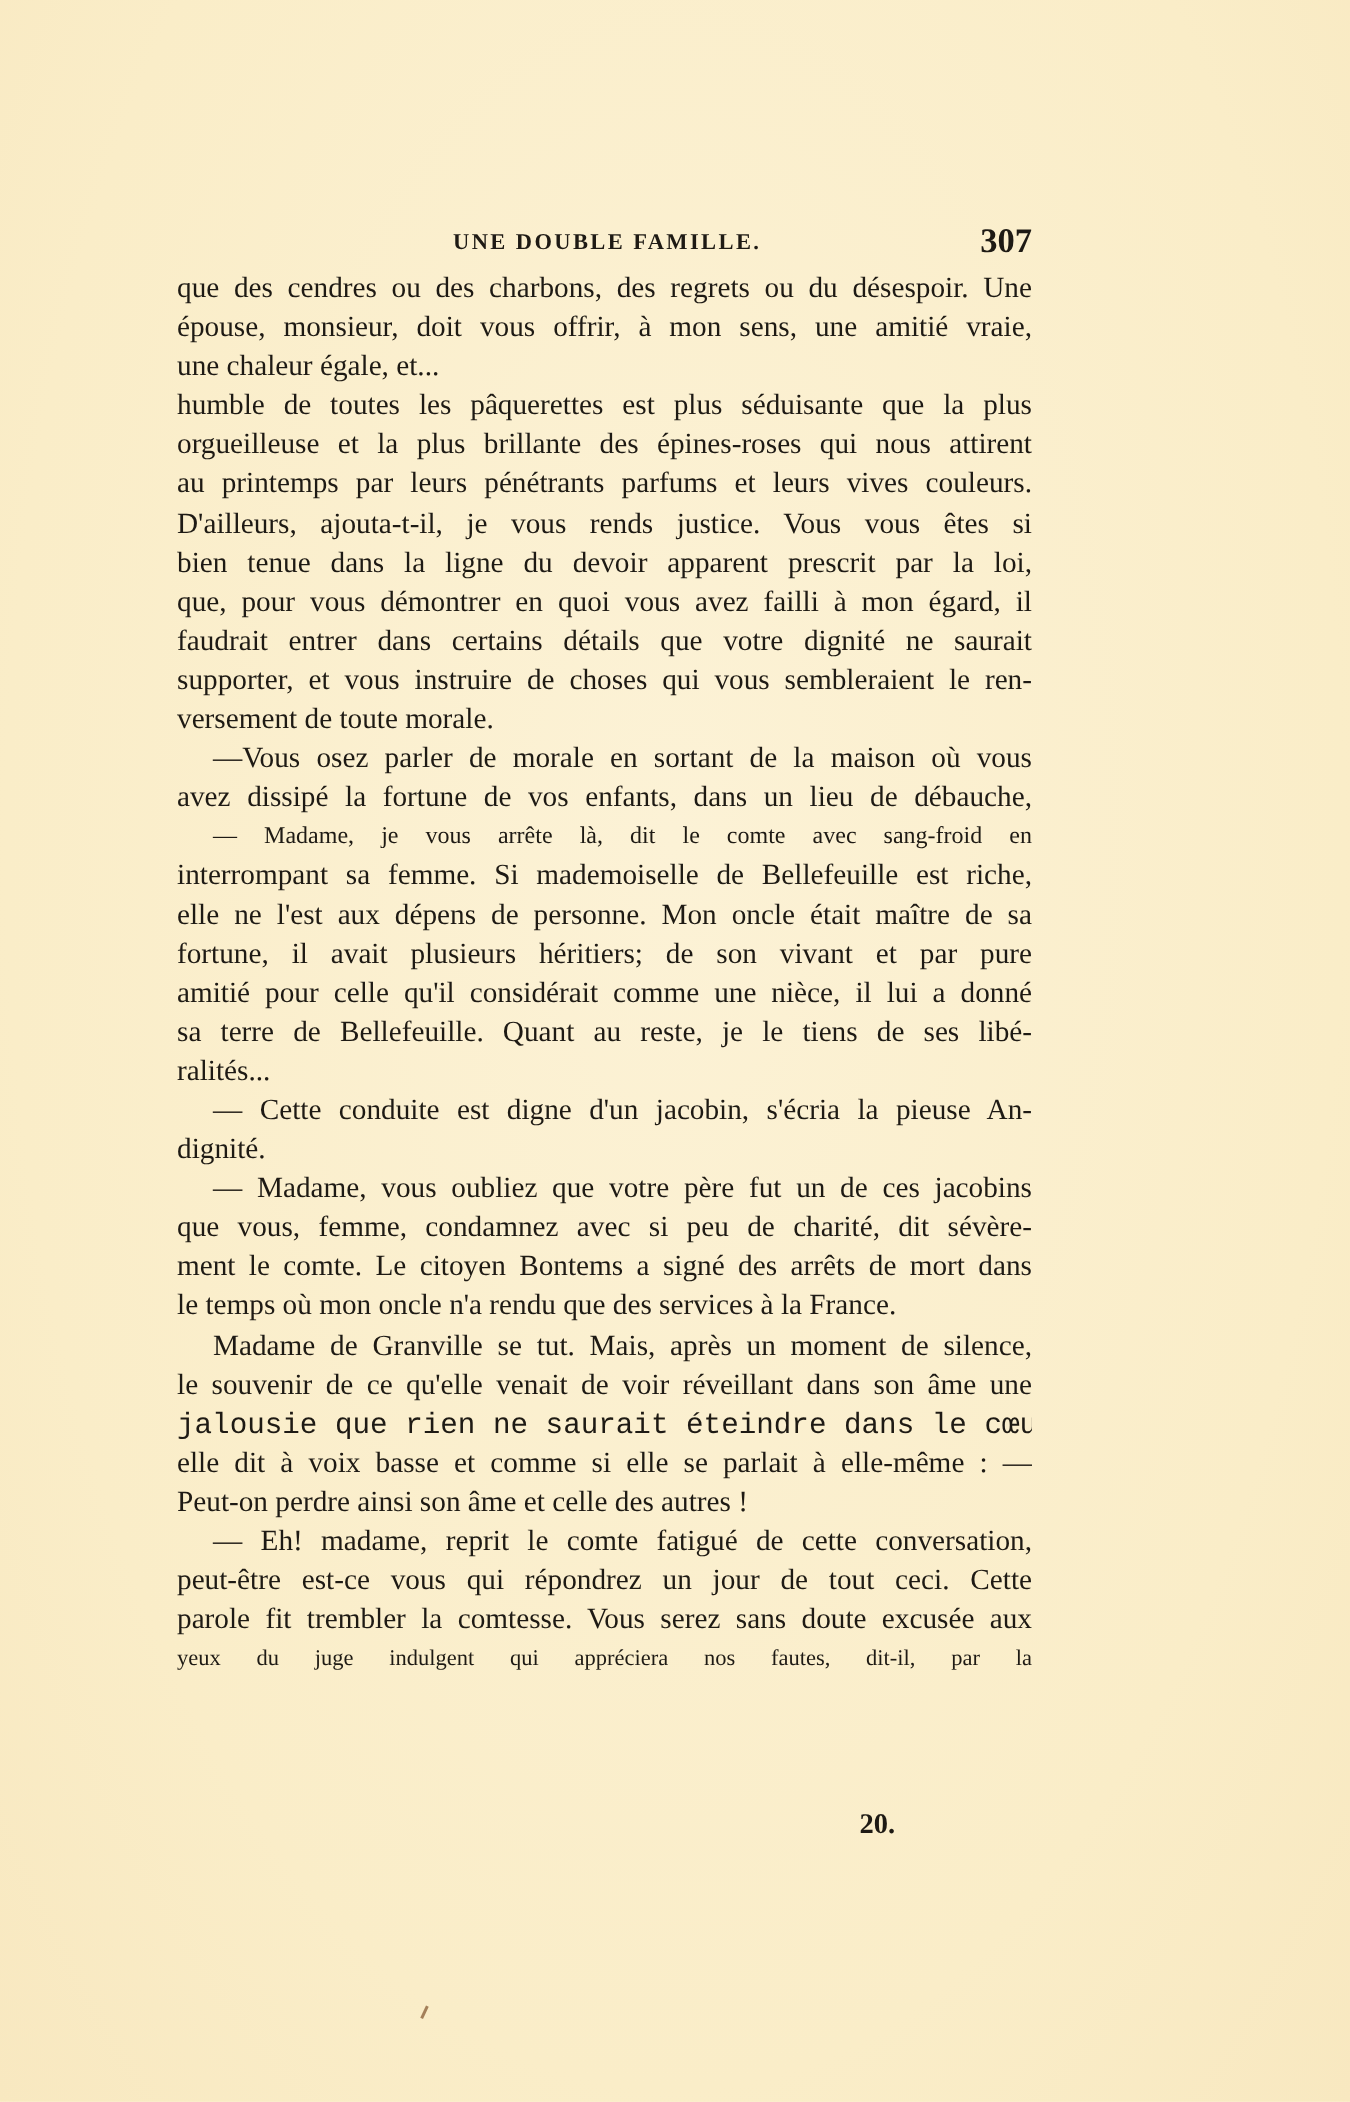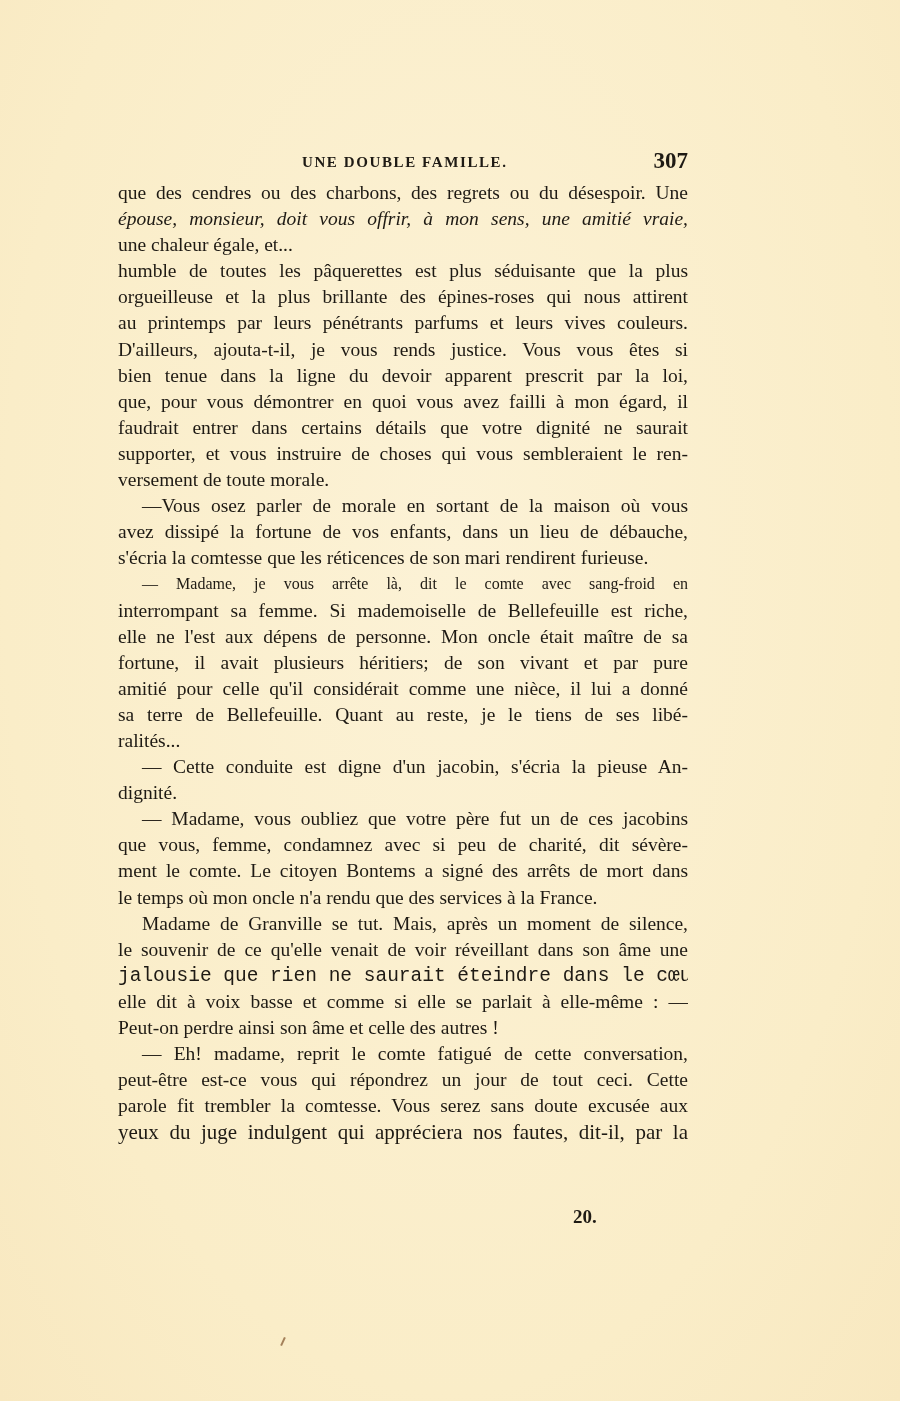--- a/index.html
+++ b/index.html
@@ -54,34 +54,33 @@
 <body>
 
 <div class="page">
   <div class="header">
     <span class="running-title">UNE DOUBLE FAMILLE.</span>
     <span class="page-number">307</span>
   </div>
 
   <div class="text-block" id="text-block">
       <div class="line" style="white-space: nowrap; font-size: 19.5px; overflow: hidden;">que des cendres ou des charbons, des regrets ou du désespoir. Une</div>
-      <div class="line" style="white-space: nowrap; font-size: 19.5px; overflow: hidden; font-style: italic;">épouse, monsieur, doit vous offrir, à mon sens, une amitié vraie,</div>
+      <div class="line" style="white-space: nowrap; font-size: 19.5px; overflow: hidden;">épouse, monsieur, doit vous offrir, à mon sens, une amitié vraie,</div>
       <div class="line last" style="white-space: nowrap; font-size: 19.5px; overflow: hidden;">une chaleur égale, et...</div>
       <div class="line" style="white-space: nowrap; font-size: 19.5px; overflow: hidden;">humble de toutes les pâquerettes est plus séduisante que la plus</div>
       <div class="line" style="white-space: nowrap; font-size: 19.5px; overflow: hidden;">orgueilleuse et la plus brillante des épines-roses qui nous attirent</div>
       <div class="line" style="white-space: nowrap; font-size: 19.5px; overflow: hidden;">au printemps par leurs pénétrants parfums et leurs vives couleurs.</div>
       <div class="line" style="white-space: nowrap; font-size: 19.5px; overflow: hidden;">D'ailleurs, ajouta-t-il, je vous rends justice. Vous vous êtes si</div>
       <div class="line" style="white-space: nowrap; font-size: 19.5px; overflow: hidden;">bien tenue dans la ligne du devoir apparent prescrit par la loi,</div>
       <div class="line" style="white-space: nowrap; font-size: 19.5px; overflow: hidden;">que, pour vous démontrer en quoi vous avez failli à mon égard, il</div>
       <div class="line" style="white-space: nowrap; font-size: 19.5px; overflow: hidden;">faudrait entrer dans certains détails que votre dignité ne saurait</div>
       <div class="line" style="white-space: nowrap; font-size: 19.5px; overflow: hidden;">supporter, et vous instruire de choses qui vous sembleraient le ren-</div>
       <div class="line last" style="white-space: nowrap; font-size: 19.5px; overflow: hidden;">versement de toute morale.</div>
       <div class="line indent" style="white-space: nowrap; font-size: 19.5px; overflow: hidden;">—Vous osez parler de morale en sortant de la maison où vous</div>
       <div class="line" style="white-space: nowrap; font-size: 19.5px; overflow: hidden;">avez dissipé la fortune de vos enfants, dans un lieu de débauche,</div>
-      <div class="line last" style="white-space: nowrap; font-size: 19.5px; overflow: hidden;">s'écria la comtesse que les réticences de son mari rendirent furieuse.</div>
       <div class="line indent" style="white-space: nowrap; font-size: 16px; overflow: hidden;">— Madame, je vous arrête là, dit le comte avec sang-froid en</div>
       <div class="line" style="white-space: nowrap; font-size: 19.5px; overflow: hidden;">interrompant sa femme. Si mademoiselle de Bellefeuille est riche,</div>
       <div class="line" style="white-space: nowrap; font-size: 19.5px; overflow: hidden;">elle ne l'est aux dépens de personne. Mon oncle était maître de sa</div>
       <div class="line" style="white-space: nowrap; font-size: 19.5px; overflow: hidden;">fortune, il avait plusieurs héritiers; de son vivant et par pure</div>
       <div class="line" style="white-space: nowrap; font-size: 19.5px; overflow: hidden;">amitié pour celle qu'il considérait comme une nièce, il lui a donné</div>
       <div class="line" style="white-space: nowrap; font-size: 19.5px; overflow: hidden;">sa terre de Bellefeuille. Quant au reste, je le tiens de ses libé-</div>
       <div class="line last" style="white-space: nowrap; font-size: 19.5px; overflow: hidden;">ralités...</div>
       <div class="line indent" style="white-space: nowrap; font-size: 19.5px; overflow: hidden;">— Cette conduite est digne d'un jacobin, s'écria la pieuse An-</div>
       <div class="line last" style="white-space: nowrap; font-size: 19.5px; overflow: hidden;">dignité.</div>
       <div class="line indent" style="white-space: nowrap; font-size: 19.5px; overflow: hidden;">— Madame, vous oubliez que votre père fut un de ces jacobins</div>
@@ -89,18 +88,18 @@
       <div class="line" style="white-space: nowrap; font-size: 19.5px; overflow: hidden;">ment le comte. Le citoyen Bontems a signé des arrêts de mort dans</div>
       <div class="line last" style="white-space: nowrap; font-size: 19.5px; overflow: hidden;">le temps où mon oncle n'a rendu que des services à la France.</div>
       <div class="line indent" style="white-space: nowrap; font-size: 19.5px; overflow: hidden;">Madame de Granville se tut. Mais, après un moment de silence,</div>
       <div class="line" style="white-space: nowrap; font-size: 19.5px; overflow: hidden;">le souvenir de ce qu'elle venait de voir réveillant dans son âme une</div>
       <div class="line" style="white-space: nowrap; font-size: 19.5px; overflow: hidden; font-family: Liberation Mono, monospace;">jalousie que rien ne saurait éteindre dans le cœur d'une femme,</div>
       <div class="line" style="white-space: nowrap; font-size: 19.5px; overflow: hidden;">elle dit à voix basse et comme si elle se parlait à elle-même : —</div>
       <div class="line last" style="white-space: nowrap; font-size: 19.5px; overflow: hidden;">Peut-on perdre ainsi son âme et celle des autres !</div>
       <div class="line indent" style="white-space: nowrap; font-size: 19.5px; overflow: hidden;">— Eh! madame, reprit le comte fatigué de cette conversation,</div>
       <div class="line" style="white-space: nowrap; font-size: 19.5px; overflow: hidden;">peut-être est-ce vous qui répondrez un jour de tout ceci. Cette</div>
       <div class="line" style="white-space: nowrap; font-size: 19.5px; overflow: hidden;">parole fit trembler la comtesse. Vous serez sans doute excusée aux</div>
-      <div class="line" style="white-space: nowrap; font-size: 21px; overflow: hidden; font-family: Liberation Serif, serif;">yeux du juge indulgent qui appréciera nos fautes, dit-il, par la</div>
+      <div class="line" style="white-space: nowrap; font-size: 15px; overflow: hidden; font-family: Liberation Serif, serif;">yeux du juge indulgent qui appréciera nos fautes, dit-il, par la</div>
     </div>
 
   <div class="signature">20.</div>
   <div class="speck"></div>
 </div>
 
 </body></html>

